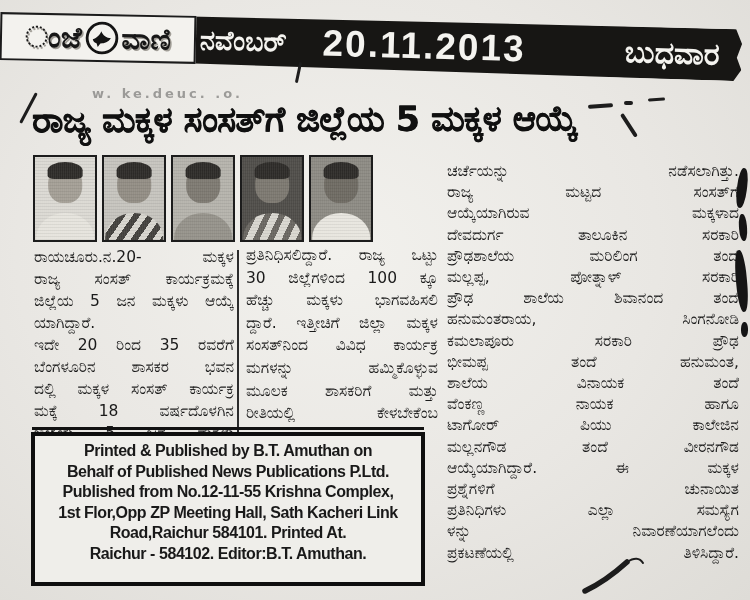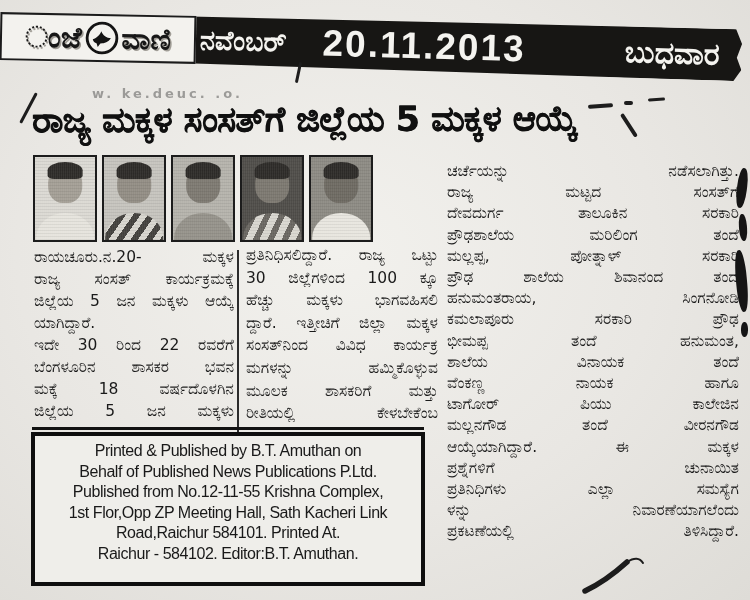--- a/index.html
+++ b/index.html
@@ -64,21 +64,21 @@
   #col2{left:246px;top:244px;width:192px;line-height:22.6px;}
   #col3{left:447px;top:161px;width:292px;line-height:21.2px;}
   .col-divider{position:absolute;left:237px;top:250px;width:2px;height:190px;background:#2b2b2b;}
   
   .imprint-rule{position:absolute;left:32px;top:427px;width:392px;height:2.5px;background:#121212;}
   .imprint-box{
     position:absolute;left:31px;top:432px;width:394px;height:154px;box-sizing:border-box;
     border:4px solid #0e0e0e;background:#efeeea;padding-top:5px;text-align:center;
   }
   .imprint-box .tline{
-    font-family:"Liberation Sans",sans-serif;font-weight:400;font-size:16px;line-height:20.6px;
+    font-family:"Liberation Sans",sans-serif;font-weight:700;font-size:16px;line-height:20.6px;
     letter-spacing:-.45px;white-space:nowrap;color:#191919;text-align:left;text-align-last:center;
   }
   .pen-svg{position:absolute;left:578px;top:550px;}
 </style>
 </head>
 <body>
 
 <div id="page">
 
   <div class="mast-bar">
@@ -137,39 +137,41 @@
       <div class="torso"></div>
       <div class="grain"></div>
     </div>
   </div>
 
   <div id="col1" class="col">
       <div class="tline">ರಾಯಚೂರು.ನ.20- ಮಕ್ಕಳ</div>
       <div class="tline">ರಾಜ್ಯ ಸಂಸತ್ ಕಾರ್ಯಕ್ರಮಕ್ಕೆ</div>
       <div class="tline">ಜಿಲ್ಲೆಯ 5 ಜನ ಮಕ್ಕಳು ಆಯ್ಕೆ</div>
       <div class="tline">ಯಾಗಿದ್ದಾರೆ.</div>
-      <div class="tline">ಇದೇ 30 ರಿಂದ 22 ರವರೆಗೆ</div>
+      <div class="tline">ಇದೇ 20 ರಿಂದ 35 ರವರೆಗೆ</div>
       <div class="tline">ಬೆಂಗಳೂರಿನ ಶಾಸಕರ ಭವನ</div>
+      <div class="tline">ದಲ್ಲಿ ಮಕ್ಕಳ ಸಂಸತ್ ಕಾರ್ಯಕ್ರ</div>
       <div class="tline">ಮಕ್ಕೆ 18 ವರ್ಷದೊಳಗಿನ</div>
       <div class="tline">ಜಿಲ್ಲೆಯ 5 ಜನ ಮಕ್ಕಳು</div>
     </div>
   <div class="col-divider"></div>
   <div id="col2" class="col">
       <div class="tline">ಪ್ರತಿನಿಧಿಸಲಿದ್ದಾರೆ. ರಾಜ್ಯ ಒಟ್ಟು</div>
       <div class="tline">30 ಜಿಲ್ಲೆಗಳಿಂದ 100 ಕ್ಕೂ</div>
       <div class="tline">ಹೆಚ್ಚು ಮಕ್ಕಳು ಭಾಗವಹಿಸಲಿ</div>
       <div class="tline">ದ್ದಾರೆ. ಇತ್ತೀಚಿಗೆ ಜಿಲ್ಲಾ ಮಕ್ಕಳ</div>
       <div class="tline">ಸಂಸತ್‌ನಿಂದ ವಿವಿಧ ಕಾರ್ಯಕ್ರ</div>
       <div class="tline">ಮಗಳನ್ನು ಹಮ್ಮಿಕೊಳ್ಳುವ</div>
       <div class="tline">ಮೂಲಕ ಶಾಸಕರಿಗೆ ಮತ್ತು</div>
       <div class="tline">ರೀತಿಯಲ್ಲಿ ಕೇಳಬೇಕೆಂಬ</div>
     </div>
   <div id="col3" class="col">
       <div class="tline">ಚರ್ಚೆಯನ್ನು ನಡೆಸಲಾಗಿತ್ತು.</div>
       <div class="tline">ರಾಜ್ಯ ಮಟ್ಟದ ಸಂಸತ್‌ಗೆ</div>
+      <div class="tline">ಆಯ್ಕೆಯಾಗಿರುವ ಮಕ್ಕಳಾದ</div>
       <div class="tline">ದೇವದುರ್ಗ ತಾಲೂಕಿನ ಸರಕಾರಿ</div>
       <div class="tline">ಪ್ರೌಢಶಾಲೆಯ ಮರಿಲಿಂಗ ತಂದೆ</div>
       <div class="tline">ಮಲ್ಲಪ್ಪ, ಪೋತ್ನಾಳ್ ಸರಕಾರಿ</div>
       <div class="tline">ಪ್ರೌಢ ಶಾಲೆಯ ಶಿವಾನಂದ ತಂದೆ</div>
       <div class="tline">ಹನುಮಂತರಾಯ, ಸಿಂಗನೋಡಿ</div>
       <div class="tline">ಕಮಲಾಪೂರು ಸರಕಾರಿ ಪ್ರೌಢ</div>
       <div class="tline">ಭೀಮಪ್ಪ ತಂದೆ ಹನುಮಂತ,</div>
       <div class="tline">ಶಾಲೆಯ ವಿನಾಯಕ ತಂದೆ</div>
       <div class="tline">ವೆಂಕಣ್ಣ ನಾಯಕ ಹಾಗೂ</div>
       <div class="tline">ಟಾಗೋರ್ ಪಿಯು ಕಾಲೇಜಿನ</div>

